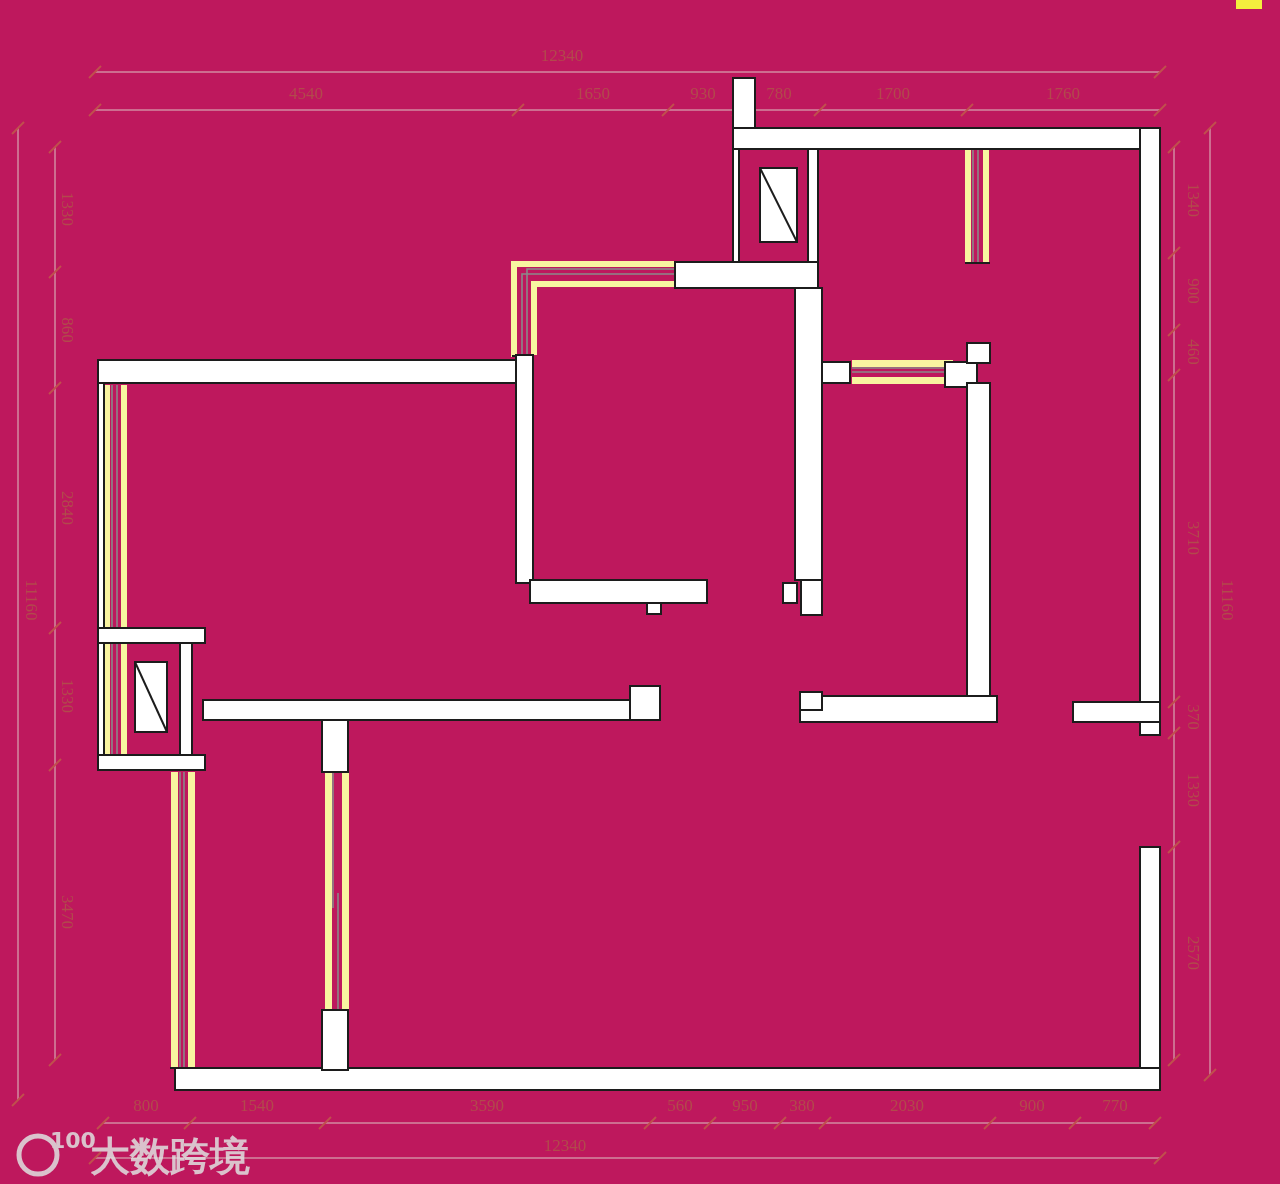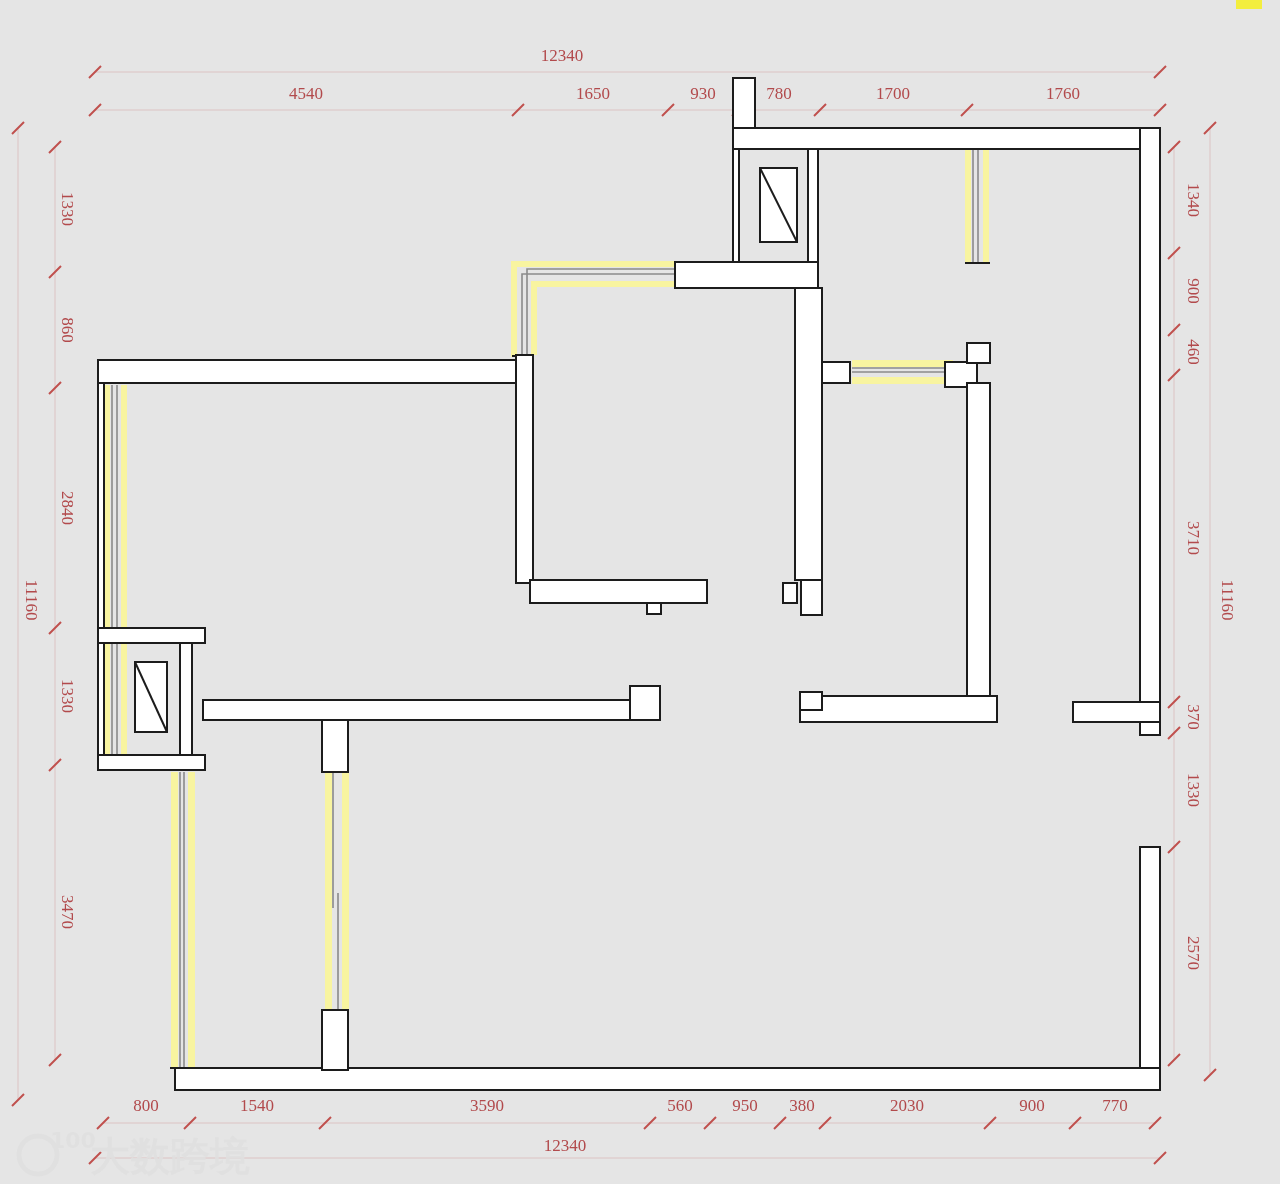--- a/index.html
+++ b/index.html
@@ -1,16 +1,16 @@
 <!DOCTYPE html>
 <html><head>
 <meta charset="utf-8">
 <style>
   html,body{margin:0;padding:0;background:#ffffff;}
-  .stage{position:relative;width:1280px;height:1184px;background:#e5e5e5;overflow:hidden;
+  .stage{position:relative;width:1280px;height:1184px;background:#be185d;overflow:hidden;
          font-family:"Liberation Serif", serif;}
   svg{display:block}
   .dim-text{fill:#b24a4c;font-family:"Liberation Serif", serif;font-size:17px;}
   .dim-line{stroke:#dcc3c3;stroke-width:1;}
   .dim-tick{stroke:#c0504d;stroke-width:2;}
   .wall{fill:#ffffff;stroke:#1c1c1c;stroke-width:2;}
   .wline{stroke:#1c1c1c;stroke-width:2;}
   .glass{stroke:#8a8a8a;stroke-width:1.6;fill:none;}
   .glow{fill:#f8f4a0;}
   .wm-text{fill:#e0e0e0;font-family:"DejaVu Sans", sans-serif;font-weight:bold;font-size:40px;}

